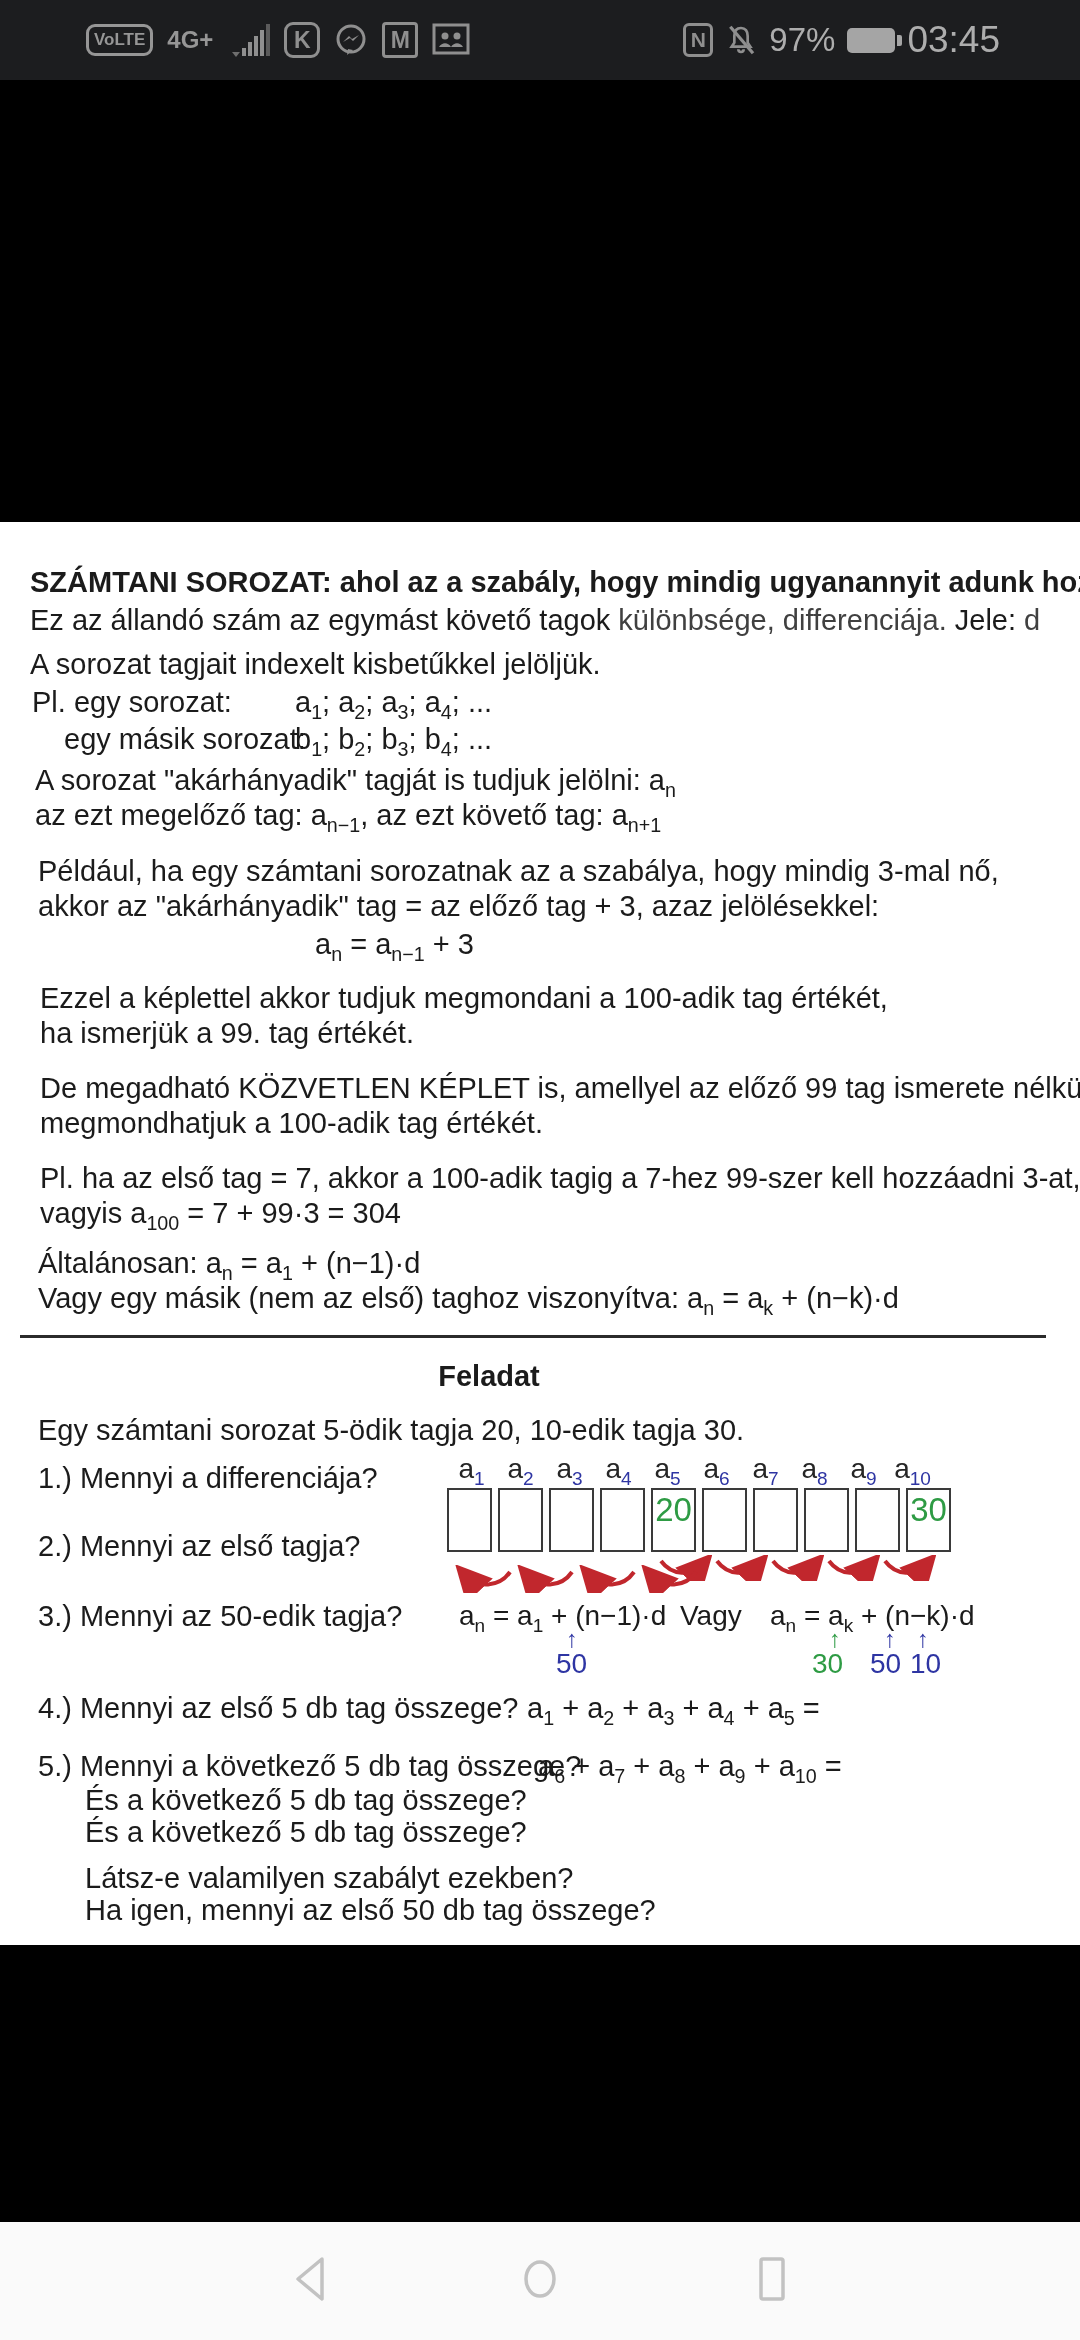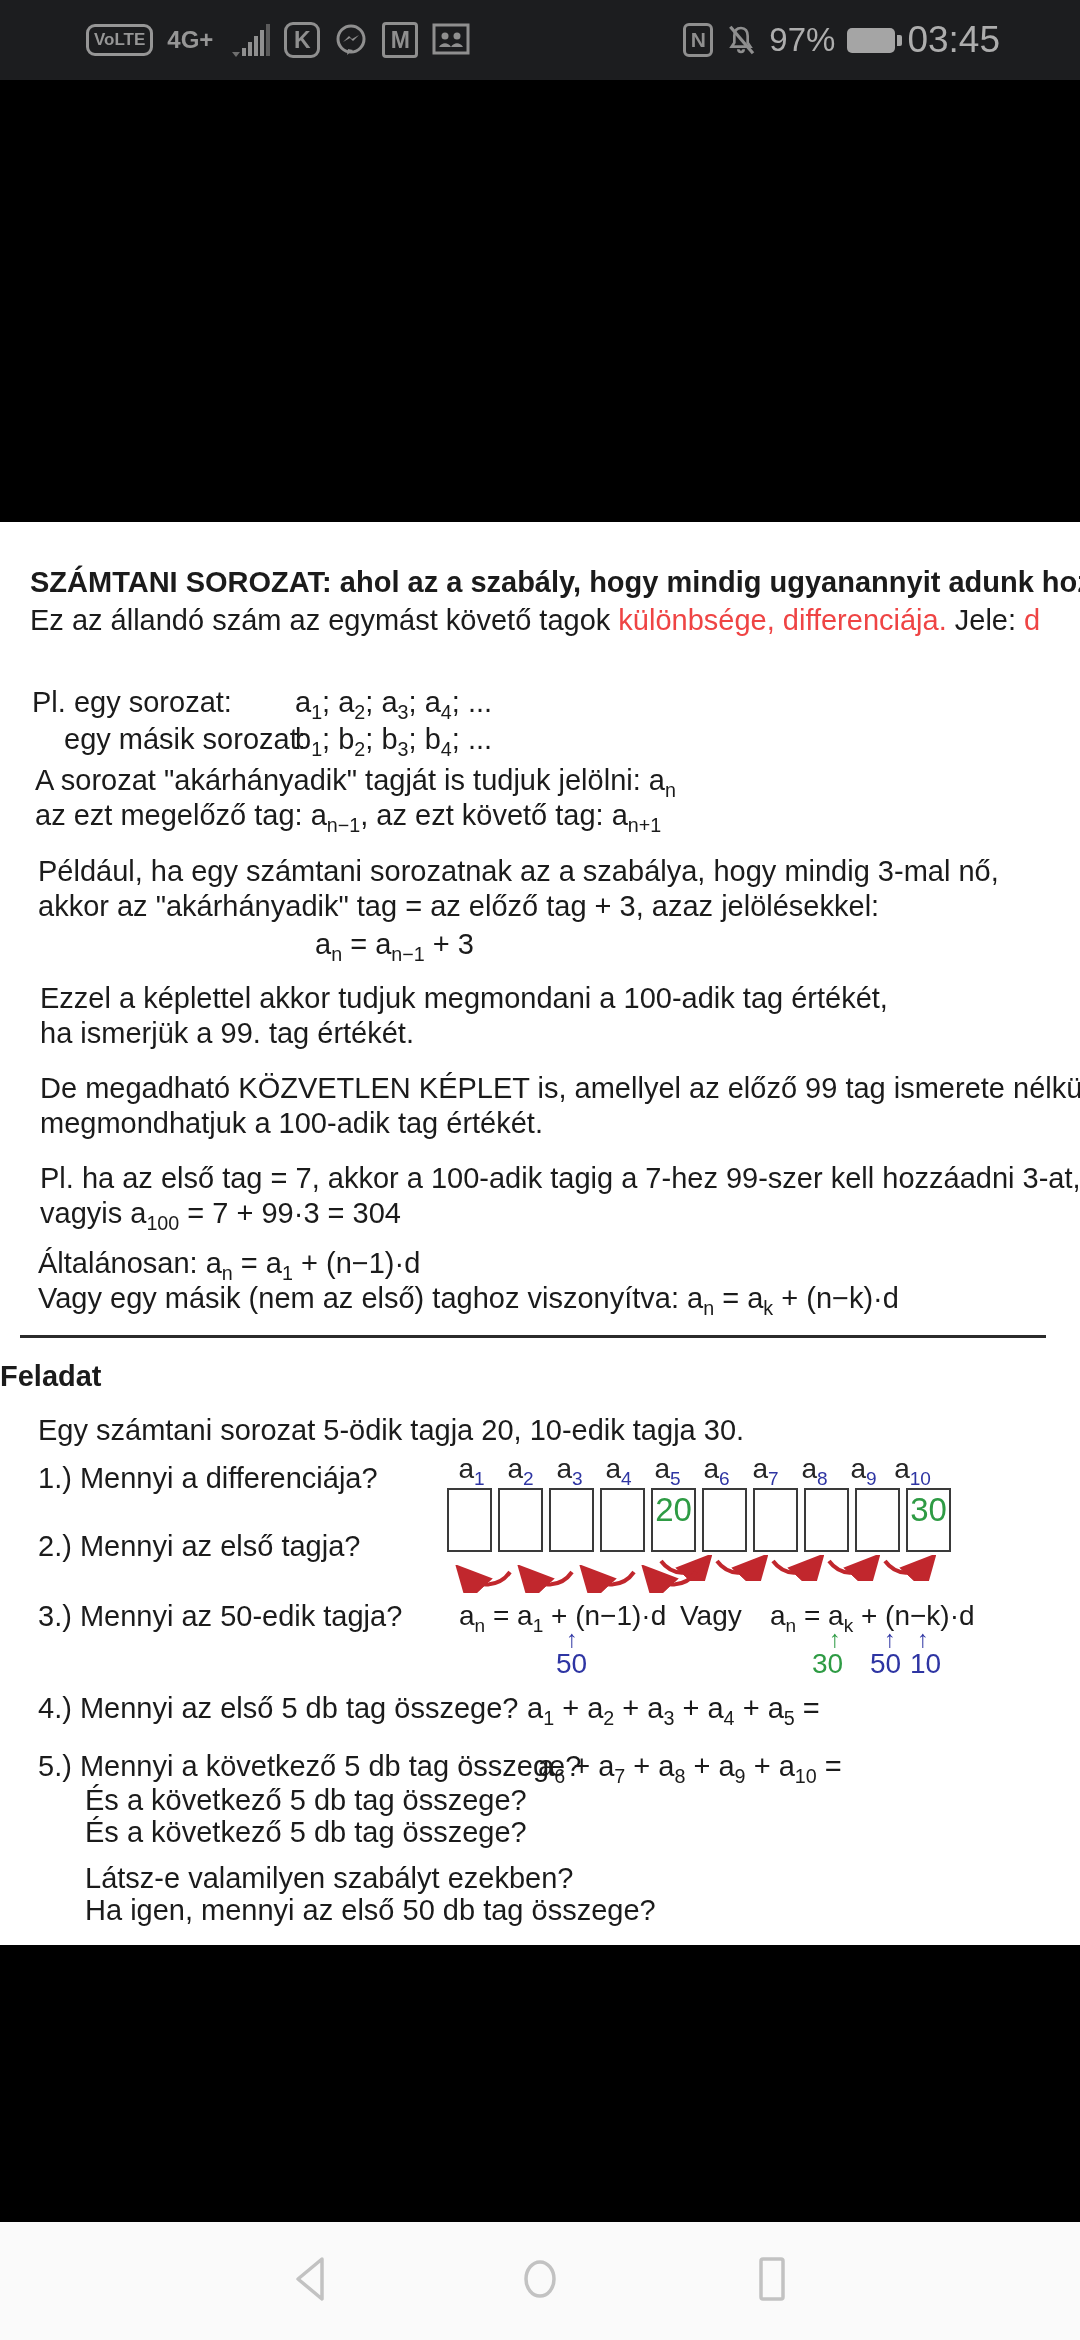--- a/index.html
+++ b/index.html
@@ -25,21 +25,21 @@
   .tb-title{position:absolute;left:218px;top:50%;transform:translateY(-50%) scaleX(.94);
             transform-origin:left center;color:#fff;font-size:53px;font-weight:bold;
             letter-spacing:-1px;white-space:nowrap;}
   .tb-btn{position:absolute;top:50%;transform:translateY(-50%);display:flex;
           align-items:center;justify-content:center;}
 
   
   .doc{position:absolute;top:522px;left:0;width:1080px;height:1423px;background:#ffffff;color:#1b1b1b;}
   .tl{position:absolute;white-space:nowrap;font-size:29px;color:#1b1b1b;}
   .b{font-weight:bold;}
-  .red{color:#ef4444;}
+  .red{color:#404040;}
   .blue{color:#2e35a3;}
   .green{color:#2e9b44;}
   sub{font-size:0.68em;line-height:0;}
   .divider{position:absolute;left:20px;width:1026px;height:3px;background:#2b2b2b;}
 
   
   .seq-labels{position:absolute;left:447px;top:931px;display:flex;width:490px;}
   .seq-labels .lab{width:49px;text-align:center;font-size:28px;color:#262626;}
   .seq-labels .lab sub{color:#2e35a3;}
   .seq-boxes{position:absolute;left:447px;top:966px;display:flex;gap:6px;}
@@ -107,20 +107,21 @@
     </div>
   </div>
 
 
   <div class="doc">
 
     <div class="tl" style="left:30px;top:44px;"><span class="b">SZÁMTANI SOROZAT:</span><span class="b"> ahol az a szabály, hogy mindig ugyanannyit adunk hozzá.</span></div>
 
     <div class="tl" style="left:30px;top:82px;"><span>Ez az állandó szám az egymást követő tagok  </span><span class="red">különbsége, differenciája.</span><span> Jele: </span><span class="red">d</span></div>
 
+    <div class="tl" style="left:30px;top:126px;">A sorozat tagjait indexelt kisbetűkkel jelöljük.</div>
 
     <div class="tl" style="left:32px;top:164px;">Pl. egy sorozat:</div>
     <div class="tl" style="left:295px;top:164px;">a<sub>1</sub>; a<sub>2</sub>; a<sub>3</sub>; a<sub>4</sub>; ...</div>
 
     <div class="tl" style="left:64px;top:201px;">egy másik sorozat:</div>
     <div class="tl" style="left:295px;top:201px;">b<sub>1</sub>; b<sub>2</sub>; b<sub>3</sub>; b<sub>4</sub>; ...</div>
 
     <div class="tl" style="left:35px;top:242px;">A sorozat "akárhányadik" tagját is tudjuk jelölni:  a<sub>n</sub></div>
     <div class="tl" style="left:35px;top:277px;">az ezt megelőző tag:  a<sub>n−1</sub>,   az ezt követő tag:  a<sub>n+1</sub></div>
 
@@ -135,21 +136,21 @@
     <div class="tl" style="left:40px;top:585px;">megmondhatjuk a 100-adik tag értékét.</div>
 
     <div class="tl" style="left:40px;top:640px;">Pl. ha az első tag = 7, akkor a 100-adik tagig a 7-hez 99-szer kell hozzáadni 3-at,</div>
     <div class="tl" style="left:40px;top:675px;">vagyis    a<sub>100</sub> =  7 + 99·3  =  304</div>
 
     <div class="tl" style="left:38px;top:725px;">Általánosan:   a<sub>n</sub> = a<sub>1</sub> + (n−1)·d</div>
     <div class="tl" style="left:38px;top:760px;">Vagy egy másik (nem az első) taghoz viszonyítva:    a<sub>n</sub> = a<sub>k</sub> + (n−k)·d</div>
 
     <div class="divider" style="top:813px;"></div>
 
-    <div class="tl b" style="left:0;top:838px;width:946px;text-align:left;">Feladat</div>
+    <div class="tl b" style="left:0;top:838px;width:946px;text-align:center;padding-left:16px;">Feladat</div>
 
     <div class="tl" style="left:38px;top:892px;">Egy számtani sorozat 5-ödik tagja 20, 10-edik tagja 30.</div>
 
     <div class="tl" style="left:38px;top:940px;">1.)  Mennyi a differenciája?</div>
     <div class="tl" style="left:38px;top:1008px;">2.)  Mennyi az első tagja?</div>
     <div class="tl" style="left:38px;top:1078px;">3.)  Mennyi az 50-edik tagja?</div>
 
     <div class="tl" style="left:459px;top:1078px;font-size:28px;">a<sub>n</sub> = a<sub>1</sub> + (n−1)·d</div>
     <div class="tl" style="left:680px;top:1078px;font-size:28px;">Vagy</div>
     <div class="tl" style="left:770px;top:1078px;font-size:28px;">a<sub>n</sub> = a<sub>k</sub> + (n−k)·d</div>

